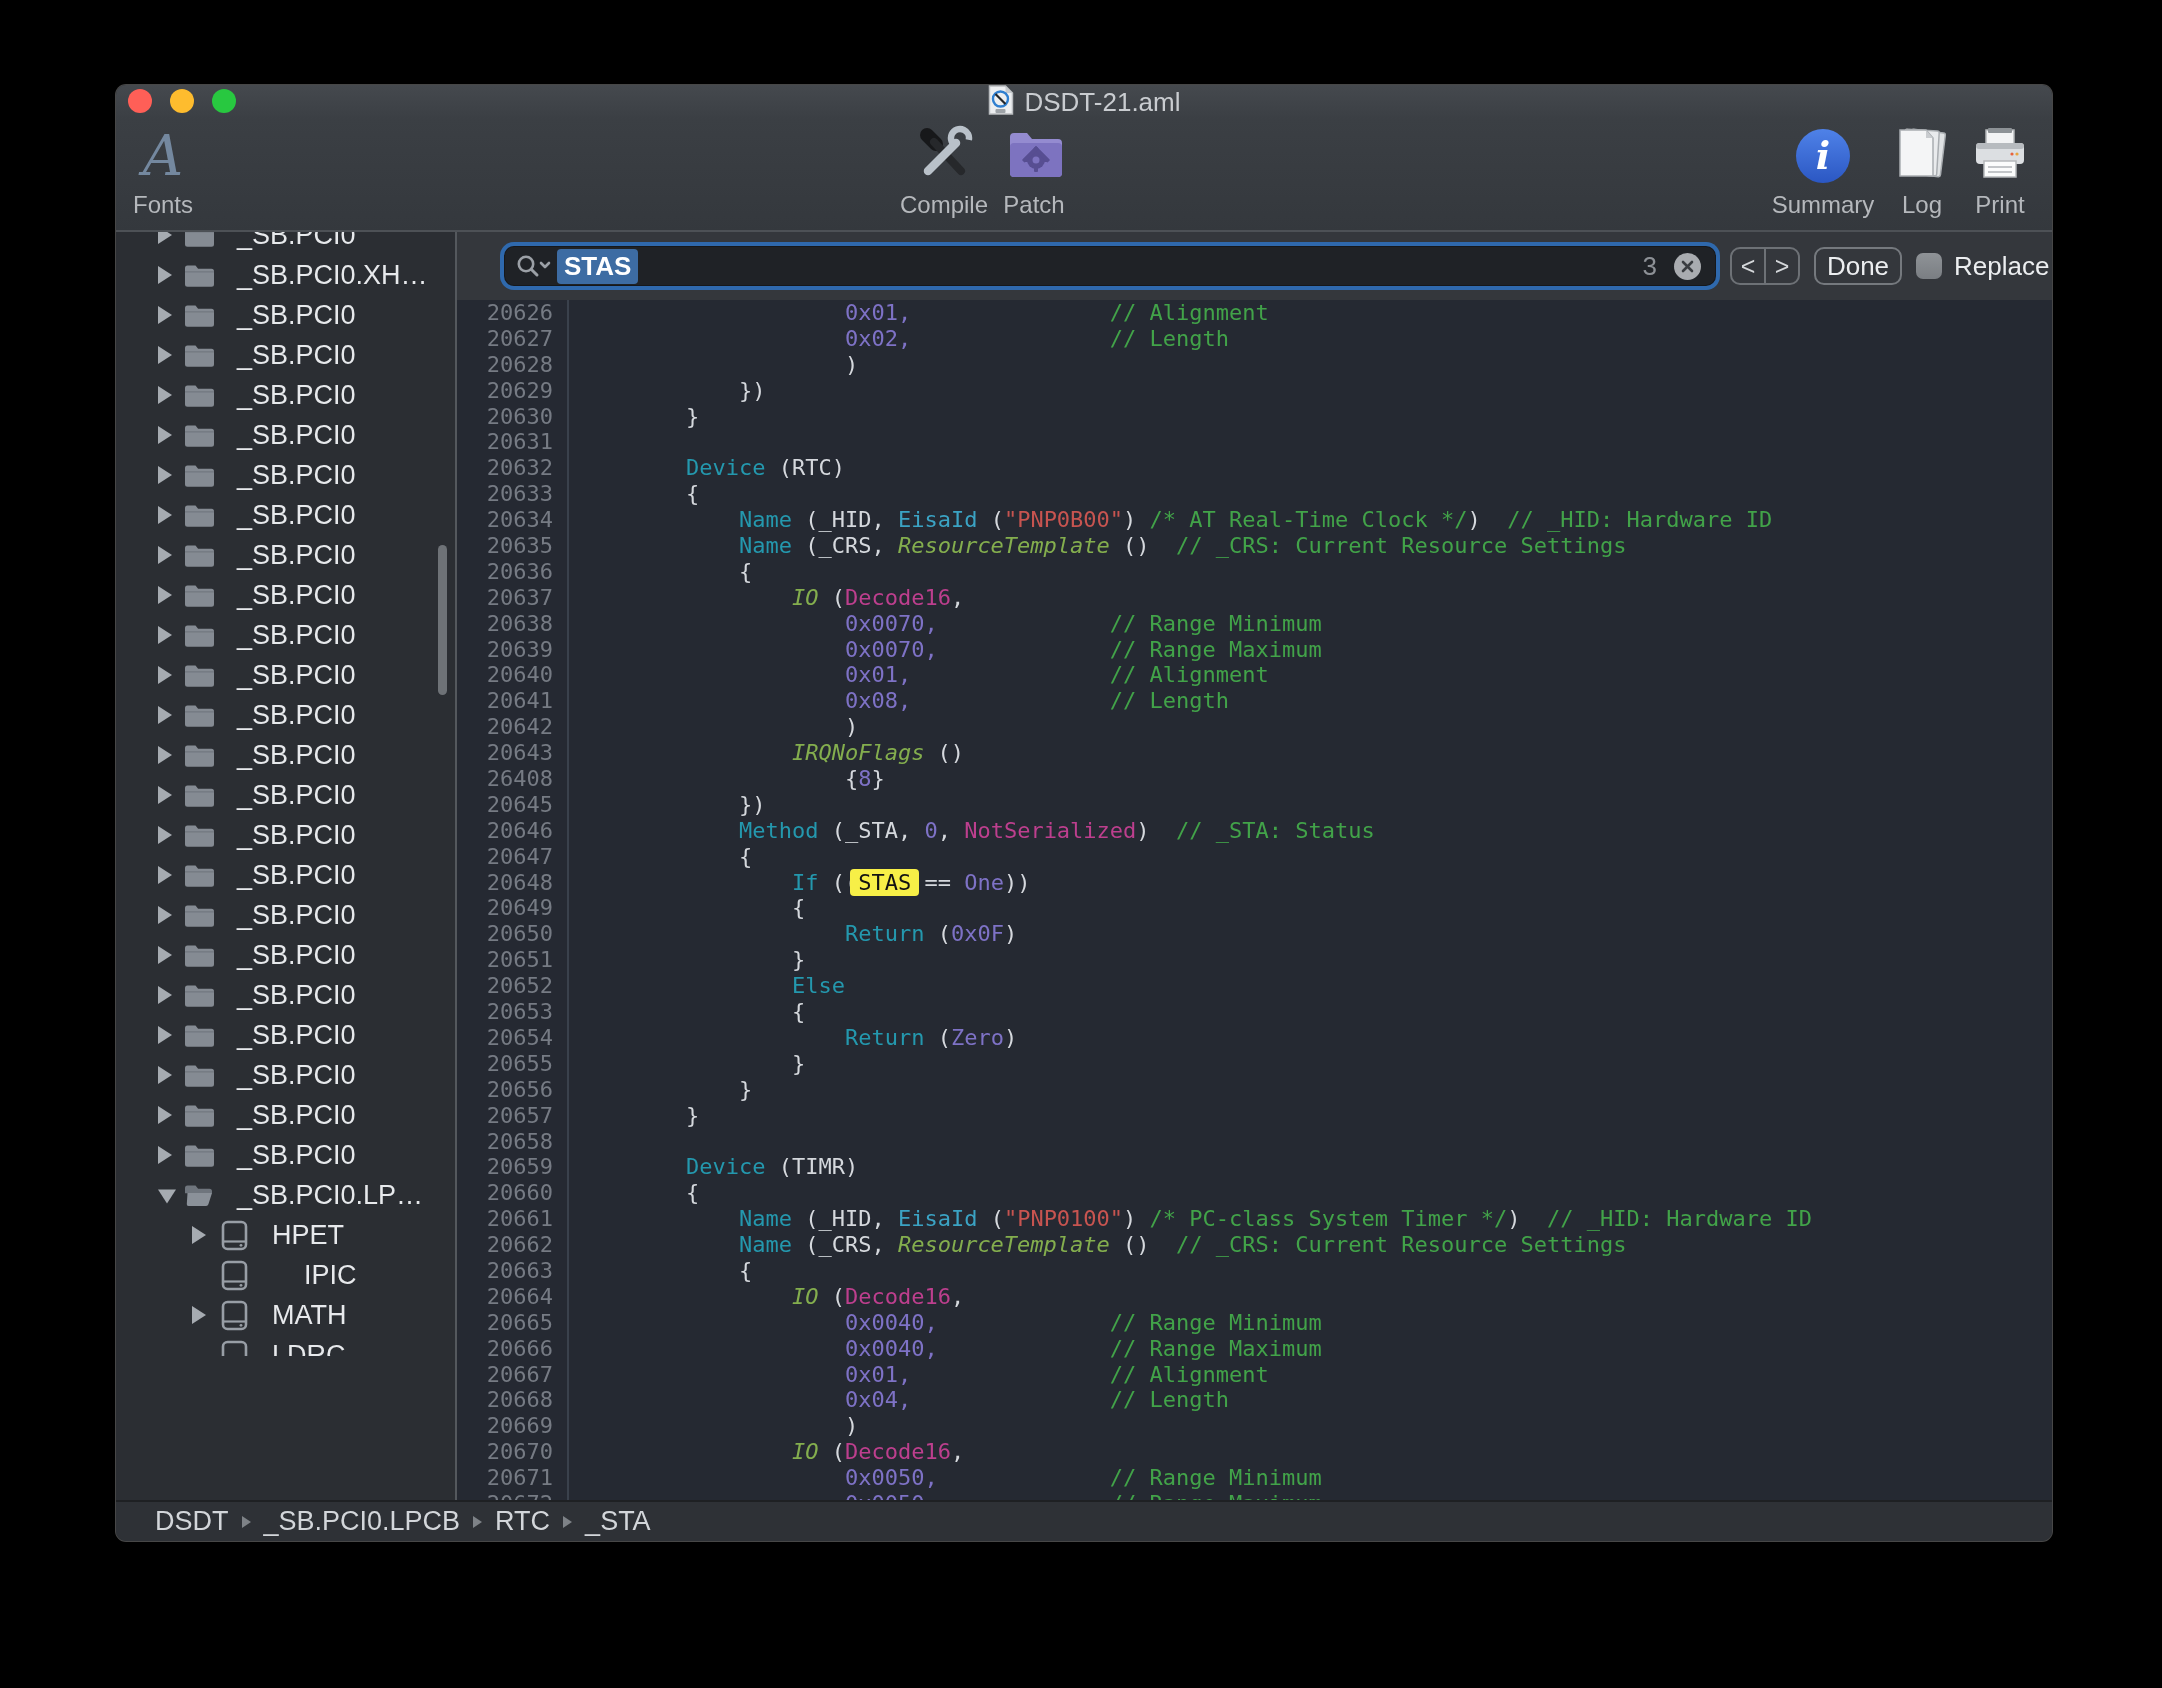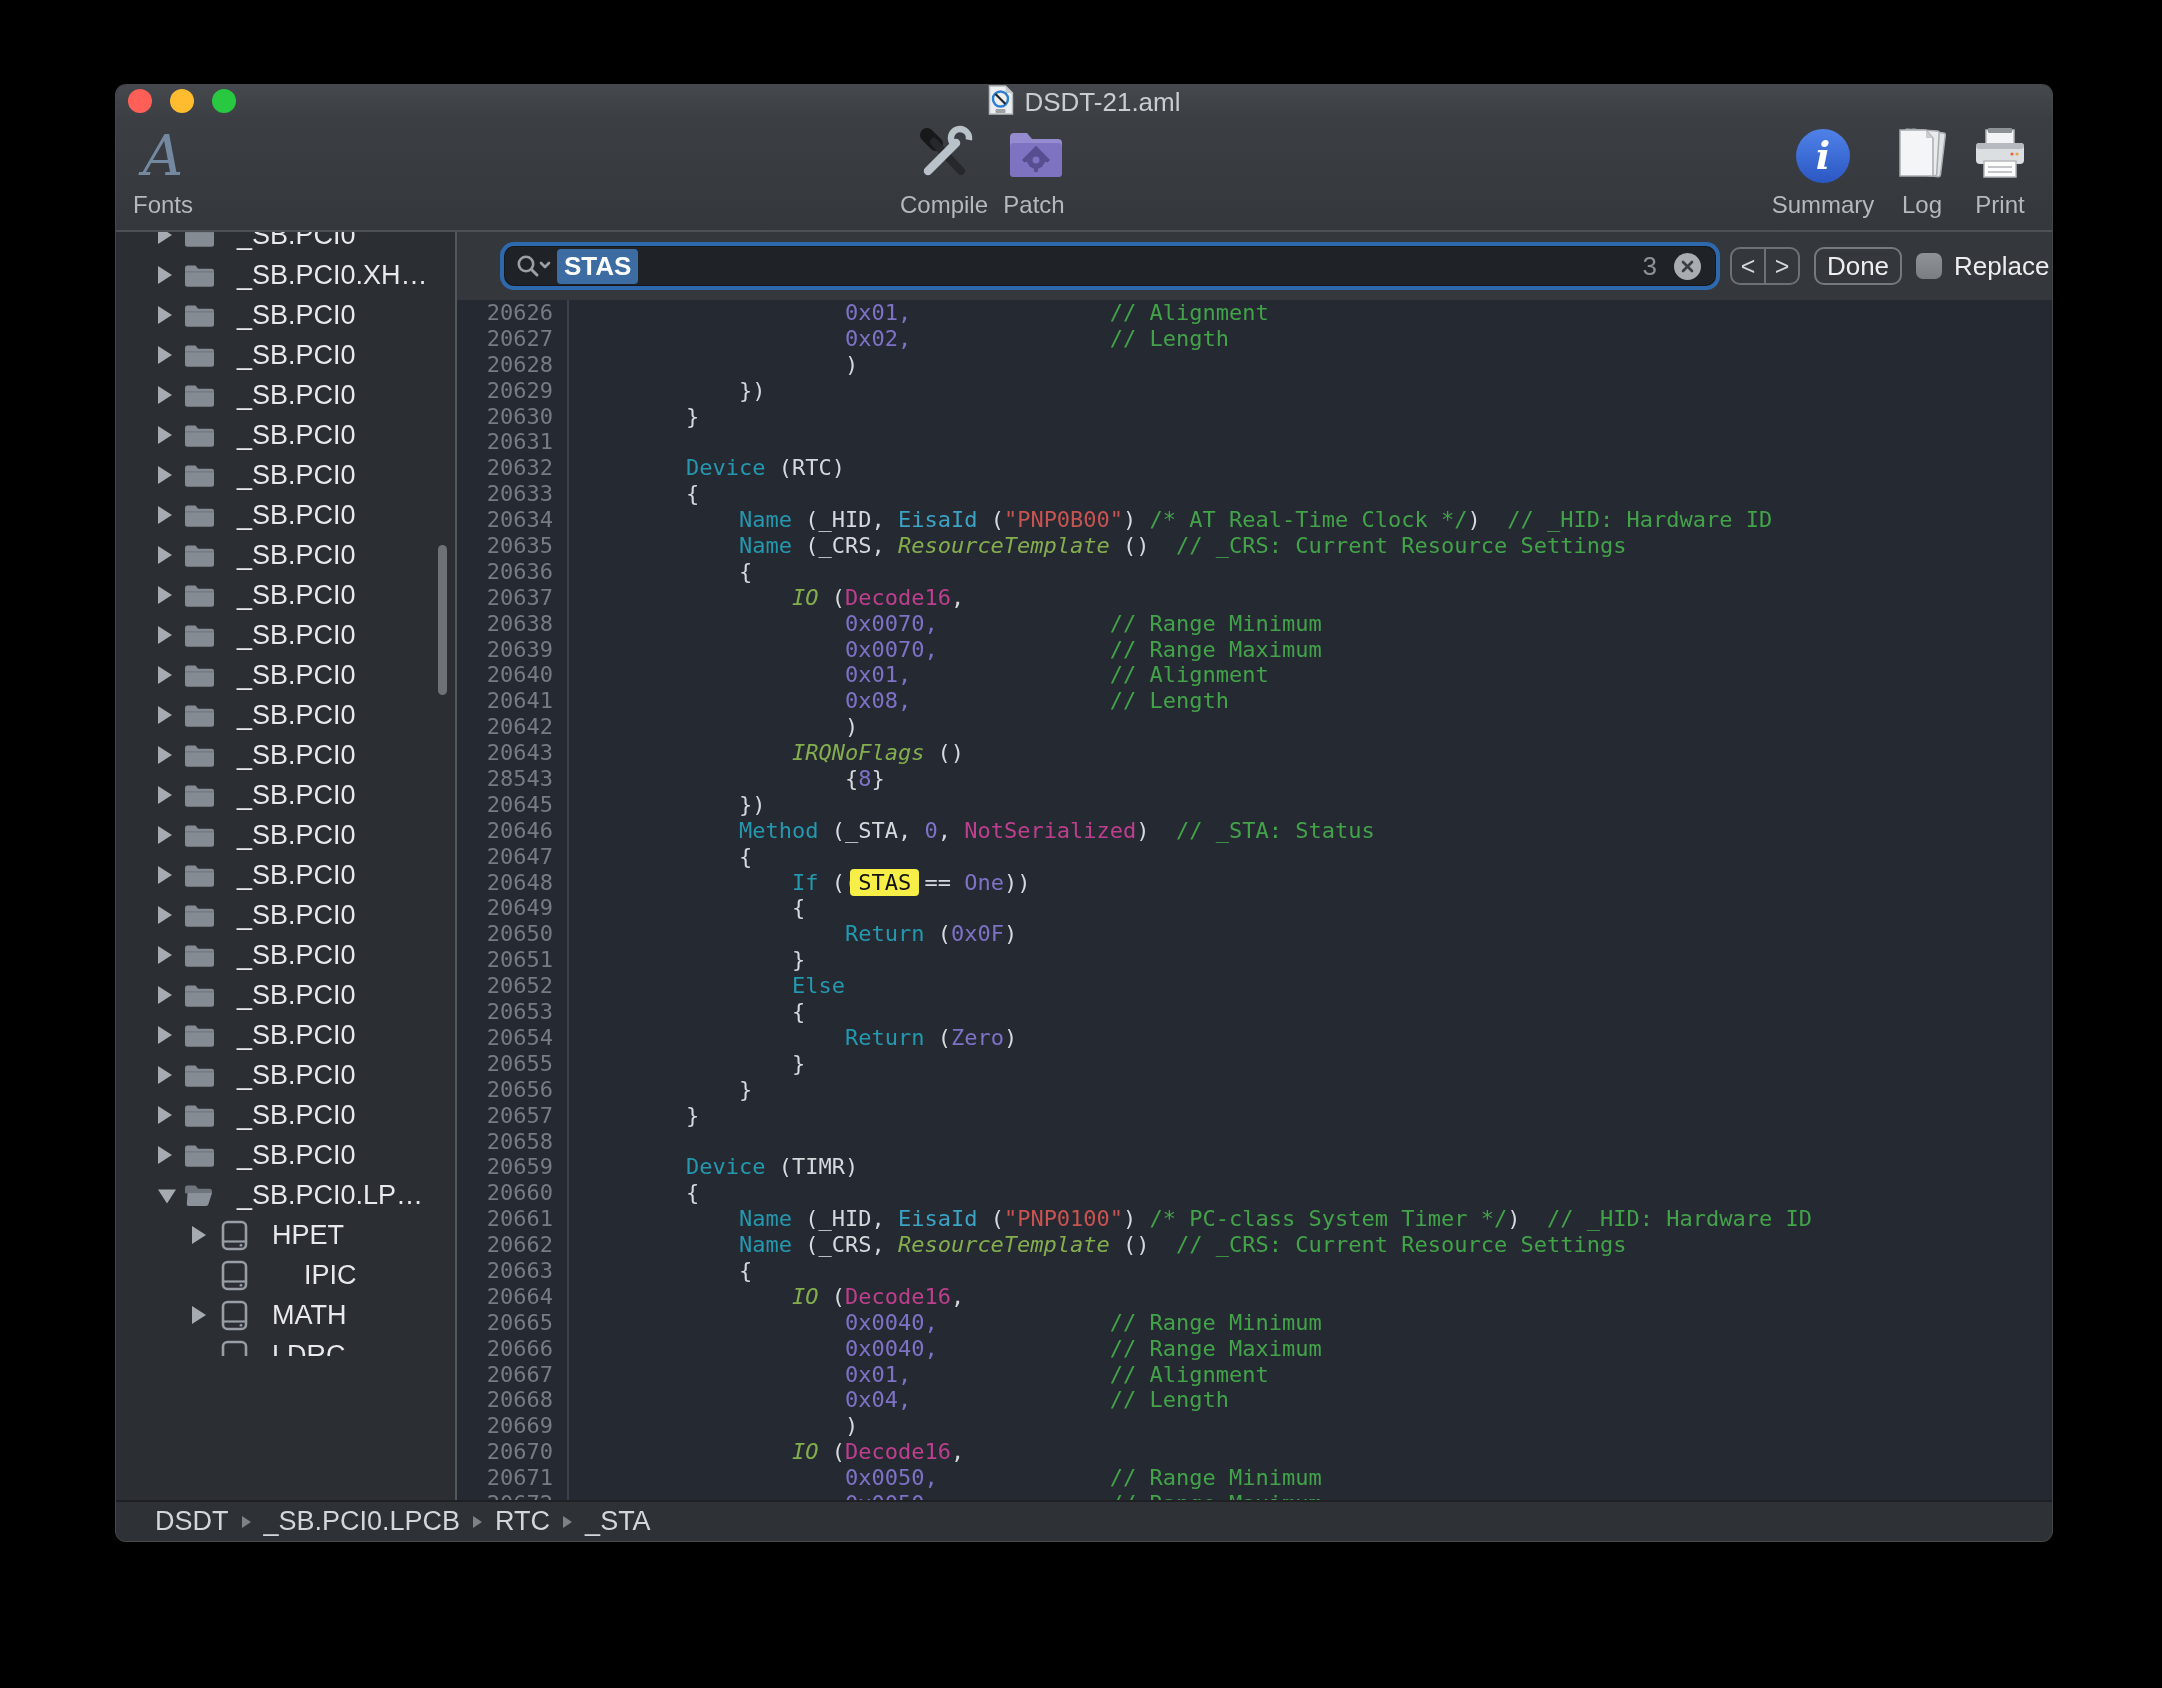--- a/index.html
+++ b/index.html
@@ -558,21 +558,21 @@
           <div class="cl"><span class="ln">20634</span><span class="lc"><span class="tok-p">            </span><span class="tok-k">Name</span><span class="tok-p"> (_HID, </span><span class="tok-e">EisaId</span><span class="tok-p"> (</span><span class="tok-s">"PNP0B00"</span><span class="tok-p">) </span><span class="tok-c">/* AT Real-Time Clock */</span><span class="tok-p">)  </span><span class="tok-c">// _HID: Hardware ID</span></span></div>
           <div class="cl"><span class="ln">20635</span><span class="lc"><span class="tok-p">            </span><span class="tok-k">Name</span><span class="tok-p"> (_CRS, </span><span class="tok-f">ResourceTemplate</span><span class="tok-p"> ()  </span><span class="tok-c">// _CRS: Current Resource Settings</span></span></div>
           <div class="cl"><span class="ln">20636</span><span class="lc"><span class="tok-p">            {</span></span></div>
           <div class="cl"><span class="ln">20637</span><span class="lc"><span class="tok-p">                </span><span class="tok-f">IO</span><span class="tok-p"> (</span><span class="tok-m">Decode16</span><span class="tok-p">,</span></span></div>
           <div class="cl"><span class="ln">20638</span><span class="lc"><span class="tok-p">                    </span><span class="tok-n">0x0070,</span><span class="tok-p">             </span><span class="tok-c">// Range Minimum</span></span></div>
           <div class="cl"><span class="ln">20639</span><span class="lc"><span class="tok-p">                    </span><span class="tok-n">0x0070,</span><span class="tok-p">             </span><span class="tok-c">// Range Maximum</span></span></div>
           <div class="cl"><span class="ln">20640</span><span class="lc"><span class="tok-p">                    </span><span class="tok-n">0x01,</span><span class="tok-p">               </span><span class="tok-c">// Alignment</span></span></div>
           <div class="cl"><span class="ln">20641</span><span class="lc"><span class="tok-p">                    </span><span class="tok-n">0x08,</span><span class="tok-p">               </span><span class="tok-c">// Length</span></span></div>
           <div class="cl"><span class="ln">20642</span><span class="lc"><span class="tok-p">                    )</span></span></div>
           <div class="cl"><span class="ln">20643</span><span class="lc"><span class="tok-p">                </span><span class="tok-f">IRQNoFlags</span><span class="tok-p"> ()</span></span></div>
-          <div class="cl"><span class="ln">28543</span><span class="lc"><span class="tok-p">                    {</span><span class="tok-n">8</span><span class="tok-p">}</span></span></div>
+          <div class="cl"><span class="ln">26408</span><span class="lc"><span class="tok-p">                    {</span><span class="tok-n">8</span><span class="tok-p">}</span></span></div>
           <div class="cl"><span class="ln">20645</span><span class="lc"><span class="tok-p">            })</span></span></div>
           <div class="cl"><span class="ln">20646</span><span class="lc"><span class="tok-p">            </span><span class="tok-k">Method</span><span class="tok-p"> (_STA, </span><span class="tok-n">0</span><span class="tok-p">, </span><span class="tok-m">NotSerialized</span><span class="tok-p">)  </span><span class="tok-c">// _STA: Status</span></span></div>
           <div class="cl"><span class="ln">20647</span><span class="lc"><span class="tok-p">            {</span></span></div>
           <div class="cl"><span class="ln">20648</span><span class="lc"><span class="tok-p">                </span><span class="tok-k">If</span><span class="tok-p"> ((</span><span class="tok-h">STAS</span><span class="tok-p"> == </span><span class="tok-n">One</span><span class="tok-p">))</span></span></div>
           <div class="cl"><span class="ln">20649</span><span class="lc"><span class="tok-p">                {</span></span></div>
           <div class="cl"><span class="ln">20650</span><span class="lc"><span class="tok-p">                    </span><span class="tok-k">Return</span><span class="tok-p"> (</span><span class="tok-n">0x0F</span><span class="tok-p">)</span></span></div>
           <div class="cl"><span class="ln">20651</span><span class="lc"><span class="tok-p">                }</span></span></div>
           <div class="cl"><span class="ln">20652</span><span class="lc"><span class="tok-p">                </span><span class="tok-k">Else</span></span></div>
           <div class="cl"><span class="ln">20653</span><span class="lc"><span class="tok-p">                {</span></span></div>
           <div class="cl"><span class="ln">20654</span><span class="lc"><span class="tok-p">                    </span><span class="tok-k">Return</span><span class="tok-p"> (</span><span class="tok-n">Zero</span><span class="tok-p">)</span></span></div>

